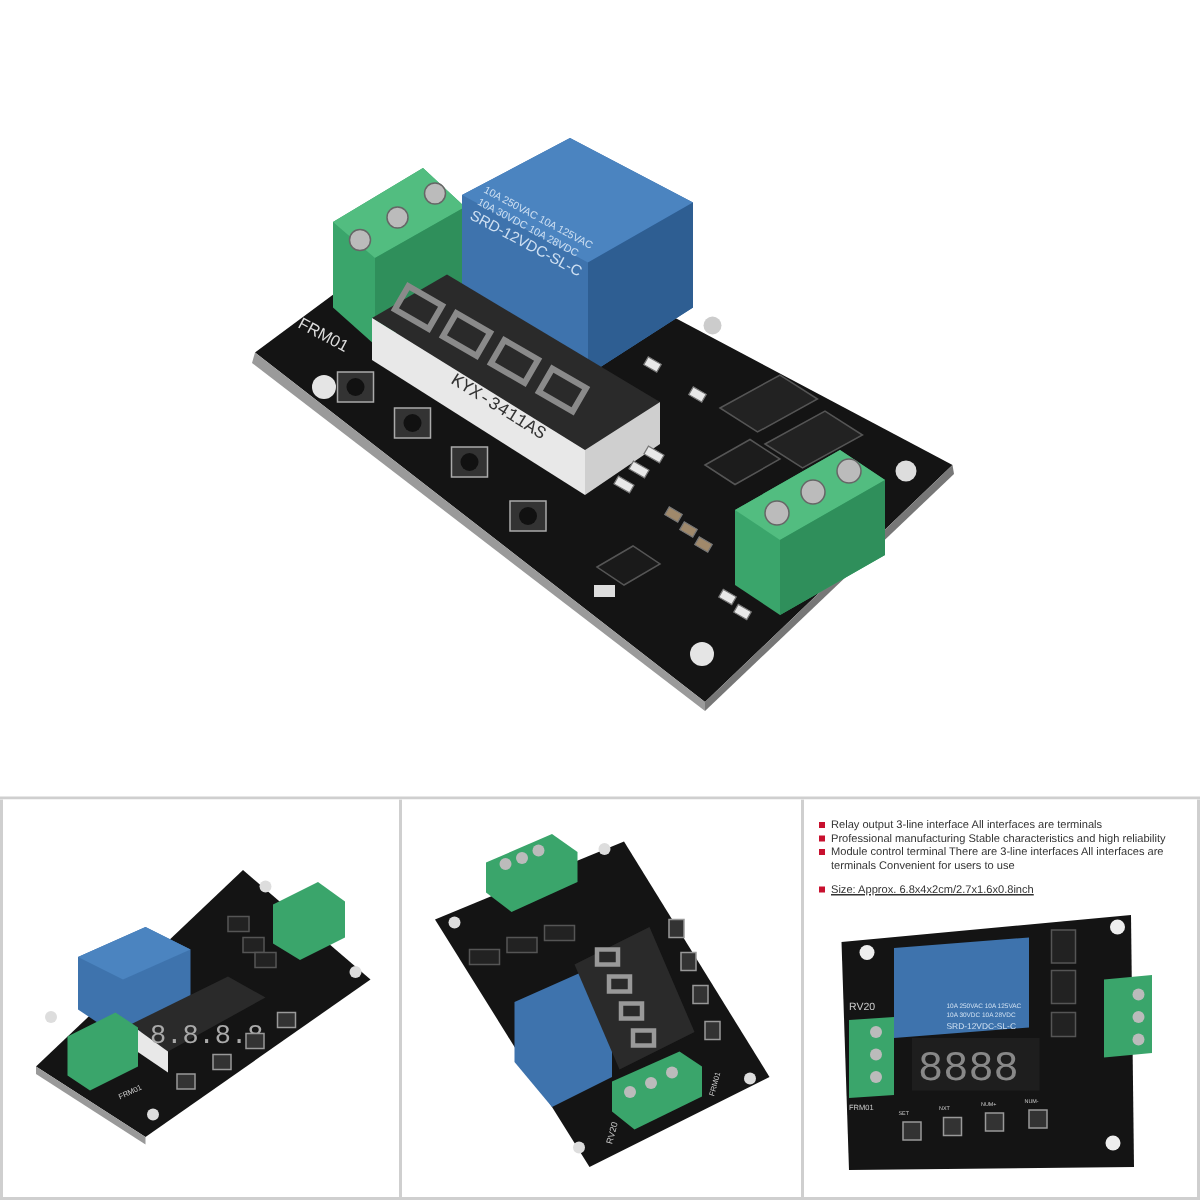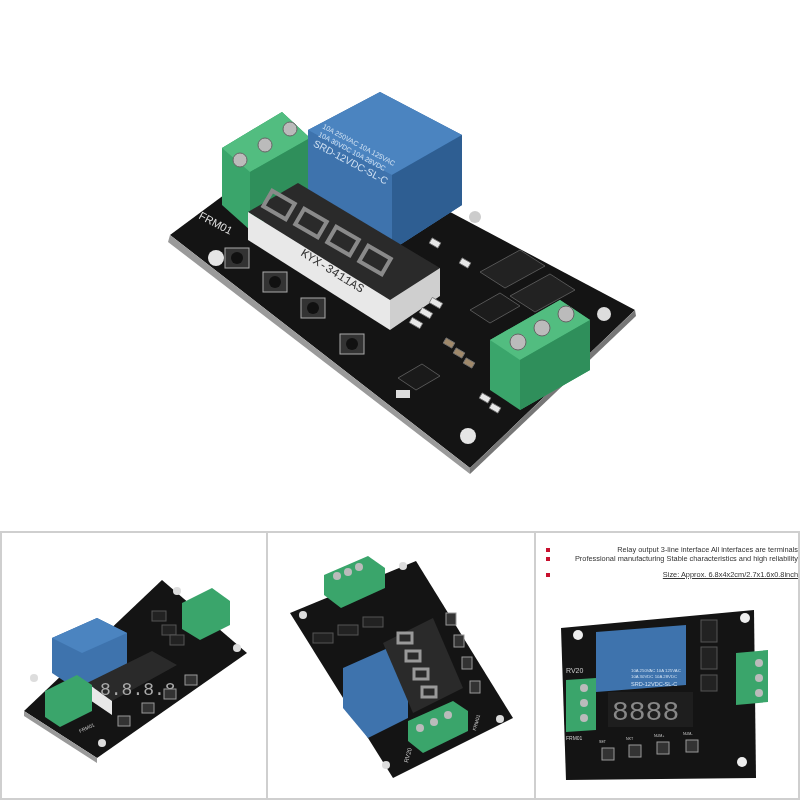--- a/index.html
+++ b/index.html
@@ -7,21 +7,21 @@
   body { position: relative; font-family: "Liberation Sans", sans-serif; }
 
   .main-image { position: absolute; left: 0; top: 0; width: 800px; height: 528px; background: #fff; }
   .bottom-row { position: absolute; left: 0; top: 531px; width: 800px; height: 269px; border-top: 2px solid #cfcfcf; }
   .panel { position: absolute; top: 0; height: 269px; border-left: 2px solid #cfcfcf; background: #fff; overflow: hidden; }
   .panel.p1 { left: 0; width: 268px; }
   .panel.p2 { left: 266px; width: 270px; }
   .panel.p3 { left: 534px; width: 266px; border-right: 2px solid #cfcfcf; }
   .panel-bottom { position: absolute; left: 0; bottom: 0; width: 800px; height: 2px; background: #cfcfcf; }
 
-  .spec-list { position: absolute; left: 10px; top: 12px; width: 252px; list-style: none; text-align: right; }
+  .spec-list { position: absolute; left: 10px; top: 12px; width: 252px; list-style: none; }
   .spec-list li { position: relative; padding-left: 8px; font-size: 7.4px; line-height: 9px; color: #333; }
   .spec-list li.gap { margin-top: 7px; text-decoration: underline; }
   .bullet { position: absolute; left: 0; top: 2.5px; width: 4px; height: 4px; background: #c8102e; }
 
   svg text { font-family: "Liberation Sans", sans-serif; }
   .mono { font-family: "Liberation Mono", monospace; }
 </style>
 </head>
 <body>
 
@@ -197,20 +197,21 @@
         </g>
       <text x="140" y="230" font-size="6" fill="#ccc" transform="rotate(-75 140 230)">RV20</text>
       <text x="208" y="198" font-size="5" fill="#ccc" transform="rotate(-75 208 198)">FRM01</text>
     </svg>
   </div>
 
   <div class="panel p3">
     <ul class="spec-list">
       <li><span class="bullet"></span><span>Relay output 3-line interface All interfaces are terminals</span></li>
       <li><span class="bullet"></span><span>Professional manufacturing Stable characteristics and high reliability</span></li>
+      <li><span class="bullet"></span><span>Module control terminal There are 3-line interfaces All interfaces are terminals Convenient for users to use</span></li>
       <li class="gap"><span class="bullet"></span><span>Size: Approx. 6.8x4x2cm/2.7x1.6x0.8inch</span></li>
     </ul>
     <svg width="264" height="200" viewBox="0 0 264 200" style="position:absolute;left:0;top:67px;">
       <polygon points="25,28 218,10 220,178 30,180" fill="#141414"></polygon>
       <circle cx="42" cy="35" r="5" fill="#eee"></circle>
         <circle cx="209" cy="18" r="5" fill="#eee"></circle>
         <circle cx="206" cy="162" r="5" fill="#eee"></circle>
       <polygon points="60,32 150,25 150,85 60,92" fill="#3e73ad"></polygon>
       <g fill="#cfe0f2" font-size="4.3">
           <text x="95" y="72">10A 250VAC 10A 125VAC</text>

